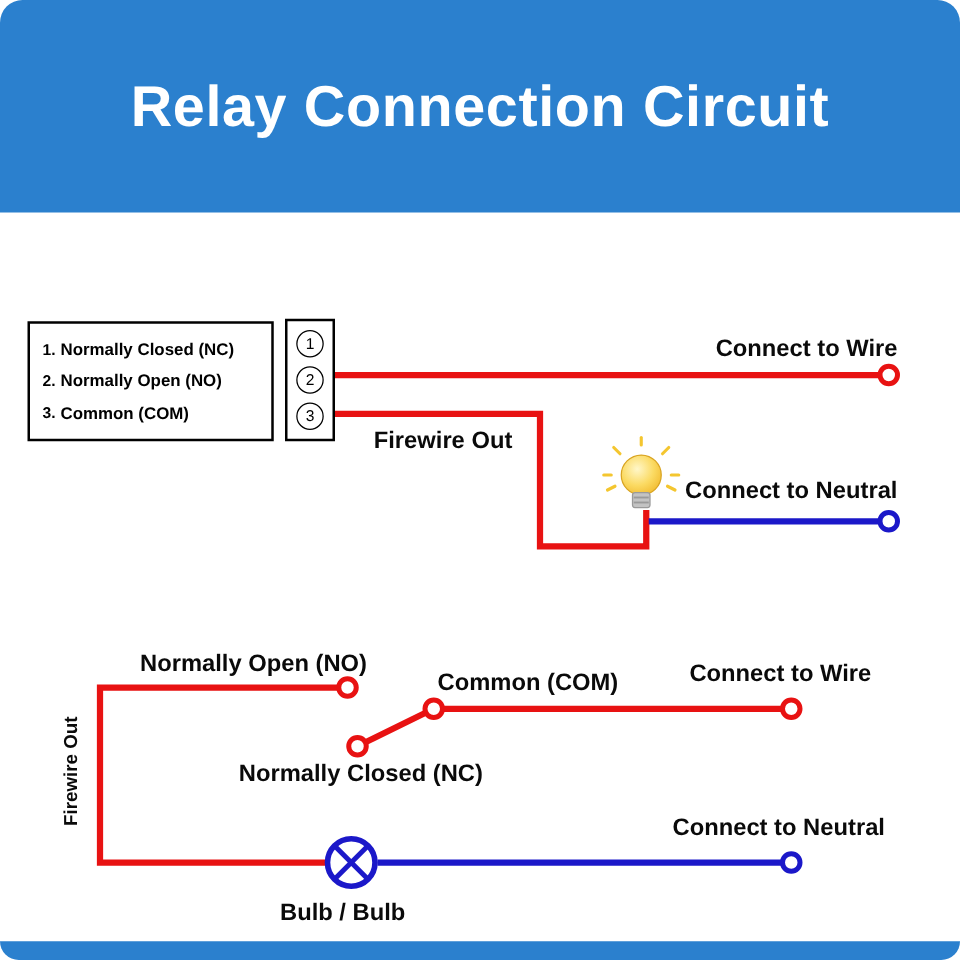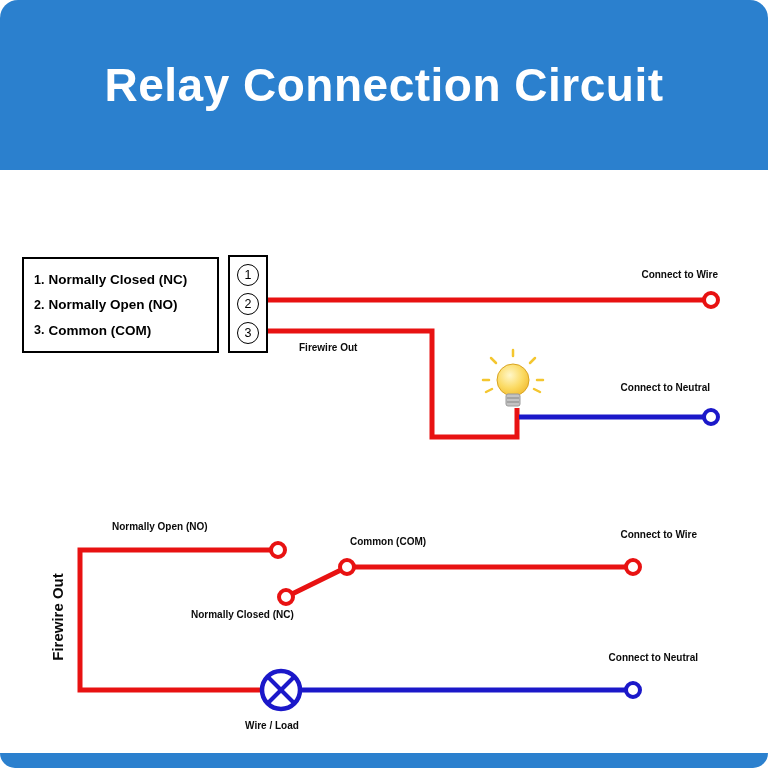--- a/index.html
+++ b/index.html
@@ -20,21 +20,21 @@
     display:flex;align-items:center;justify-content:center;
     color:#fff;font-weight:800;font-size:46px;line-height:63px;
     text-align:center;letter-spacing:.5px;
   }
   .bottom-strip{
     position:absolute;left:0;bottom:0;width:768px;height:15px;
     background:var(--banner-bg);border-radius:0 0 18px 18px;
   }
 
   .label{
-    position:absolute;font-weight:700;font-size:10px;color:var(--label-text);
+    position:absolute;font-weight:700;font-size:19px;color:var(--label-text);
     white-space:nowrap;
   }
   .r{text-align:right;}
   .c{text-align:center;}
   .vlabel{
     position:absolute;left:57px;top:617px;font-weight:700;font-size:15px;
     color:var(--label-text);white-space:nowrap;
     transform:translate(-50%,-50%) rotate(-90deg);
   }
 
@@ -157,16 +157,16 @@
   <div class="label r" style="left:555px;top:269px;width:163px;">Connect to Wire</div>
   <div class="label" style="left:299px;top:342px;">Firewire Out</div>
   <div class="label r" style="left:548px;top:382px;width:162px;">Connect to Neutral</div>
 
   <div class="label" style="left:112px;top:521px;">Normally Open (NO)</div>
   <div class="label" style="left:350px;top:536px;">Common (COM)</div>
   <div class="label r" style="left:540px;top:529px;width:157px;">Connect to Wire</div>
   <div class="label" style="left:191px;top:609px;">Normally Closed (NC)</div>
   <div class="vlabel">Firewire Out</div>
   <div class="label r" style="left:538px;top:652px;width:160px;">Connect to Neutral</div>
-  <div class="label c" style="left:224px;top:720px;width:96px;">Wire / Load</div>
+  <div class="label c" style="left:224px;top:720px;width:96px;">Bulb / Bulb</div>
 
   <footer class="bottom-strip"></footer>
 </div>
 
 </body></html>

